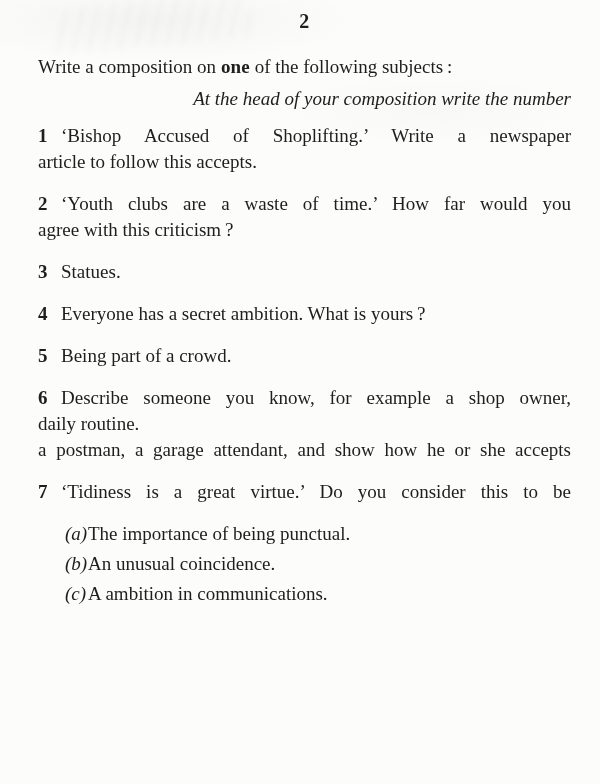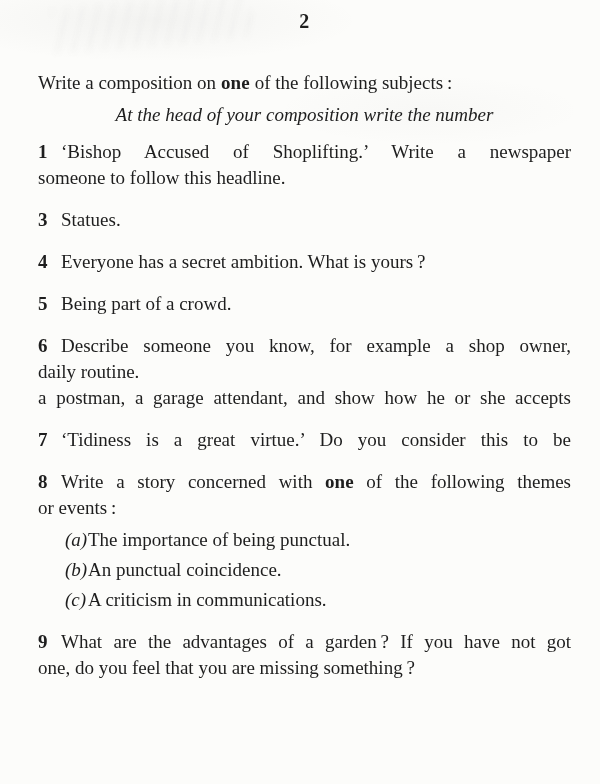--- a/index.html
+++ b/index.html
@@ -35,26 +35,26 @@
     padding-top: 8px;
     font-size: 19px;
     line-height: 26px;
   }
   .page-number {
     text-align: center;
     font-weight: 700;
     font-size: 20px;
     letter-spacing: .5px;
   }
-  .intro { margin: 36px 0 6px 0; }
+  .intro { margin: 20px 0 6px 0; }
   .intro b { letter-spacing: .2px; }
   .instruction {
     margin: 6px 0 12px 0;
     font-style: italic;
-    text-align: center;
+    text-align: right;
     line-height: 25px;
   }
   .instruction .ln { display: block; }
   .subject { margin: 4px 0 16px 0; }
   .ln { display: block; }
   .jl { text-align: justify; text-align-last: justify; }
   .num {
     display: inline-block;
     min-width: 10px;
     margin-right: 13px;
@@ -80,23 +80,27 @@
     <div class="page-number">2</div>
 
     <p class="intro"><span>Write a composition on </span><b>one</b><span> of the following subjects :</span></p>
 
     <p class="instruction">
       <span class="ln">At the head of your composition write the number</span>
     </p>
 
     <p class="subject">
         <span class="ln jl"><b class="num">1</b><span>‘Bishop Accused of Shoplifting.’ Write a newspaper</span></span>
-        <span class="ln">someone to follow this headline.</span>
+        <span class="ln">article to follow this accepts.</span>
       </p>
 
+    <p class="subject">
+        <span class="ln jl"><b class="num">2</b><span>‘Youth clubs are a waste of time.’ How far would you</span></span>
+        <span class="ln">agree with this criticism ?</span>
+      </p>
 
     <p class="subject">
         <span class="ln"><b class="num">3</b><span>Statues.</span></span>
       </p>
 
     <p class="subject">
         <span class="ln"><b class="num">4</b><span>Everyone has a secret ambition. What is yours ?</span></span>
       </p>
 
     <p class="subject">
@@ -106,30 +110,22 @@
     <p class="subject">
         <span class="ln jl"><b class="num">6</b><span>Describe someone you know, for example a shop owner,</span></span>
         <span class="ln">daily routine.</span>
         <span class="ln jl">a postman, a garage attendant, and show how he or she accepts</span>
       </p>
 
     <p class="subject">
         <span class="ln jl"><b class="num">7</b><span>‘Tidiness is a great virtue.’ Do you consider this to be</span></span>
       </p>
 
-    <p class="subject" style="margin-bottom:0">
-        <span class="ln jl"><b class="num">8</b><span>Write a story concerned with </span><b>one</b><span> of the following themes</span></span>
-        <span class="ln">or events :</span>
-      </p>
 
     <div class="sublist">
       <p class="sub"><i class="slabel">(a)</i><span>The importance of being punctual.</span></p>
-      <p class="sub"><i class="slabel">(b)</i><span>An punctual coincidence.</span></p>
-      <p class="sub"><i class="slabel">(c)</i><span>A criticism in communications.</span></p>
+      <p class="sub"><i class="slabel">(b)</i><span>An unusual coincidence.</span></p>
+      <p class="sub"><i class="slabel">(c)</i><span>A ambition in communications.</span></p>
     </div>
 
-    <p class="subject">
-        <span class="ln jl"><b class="num">9</b><span>What are the advantages of a garden ? If you have not got</span></span>
-        <span class="ln">one, do you feel that you are missing something ?</span>
-      </p>
 
   </div>
 </div>
 
 </body></html>

